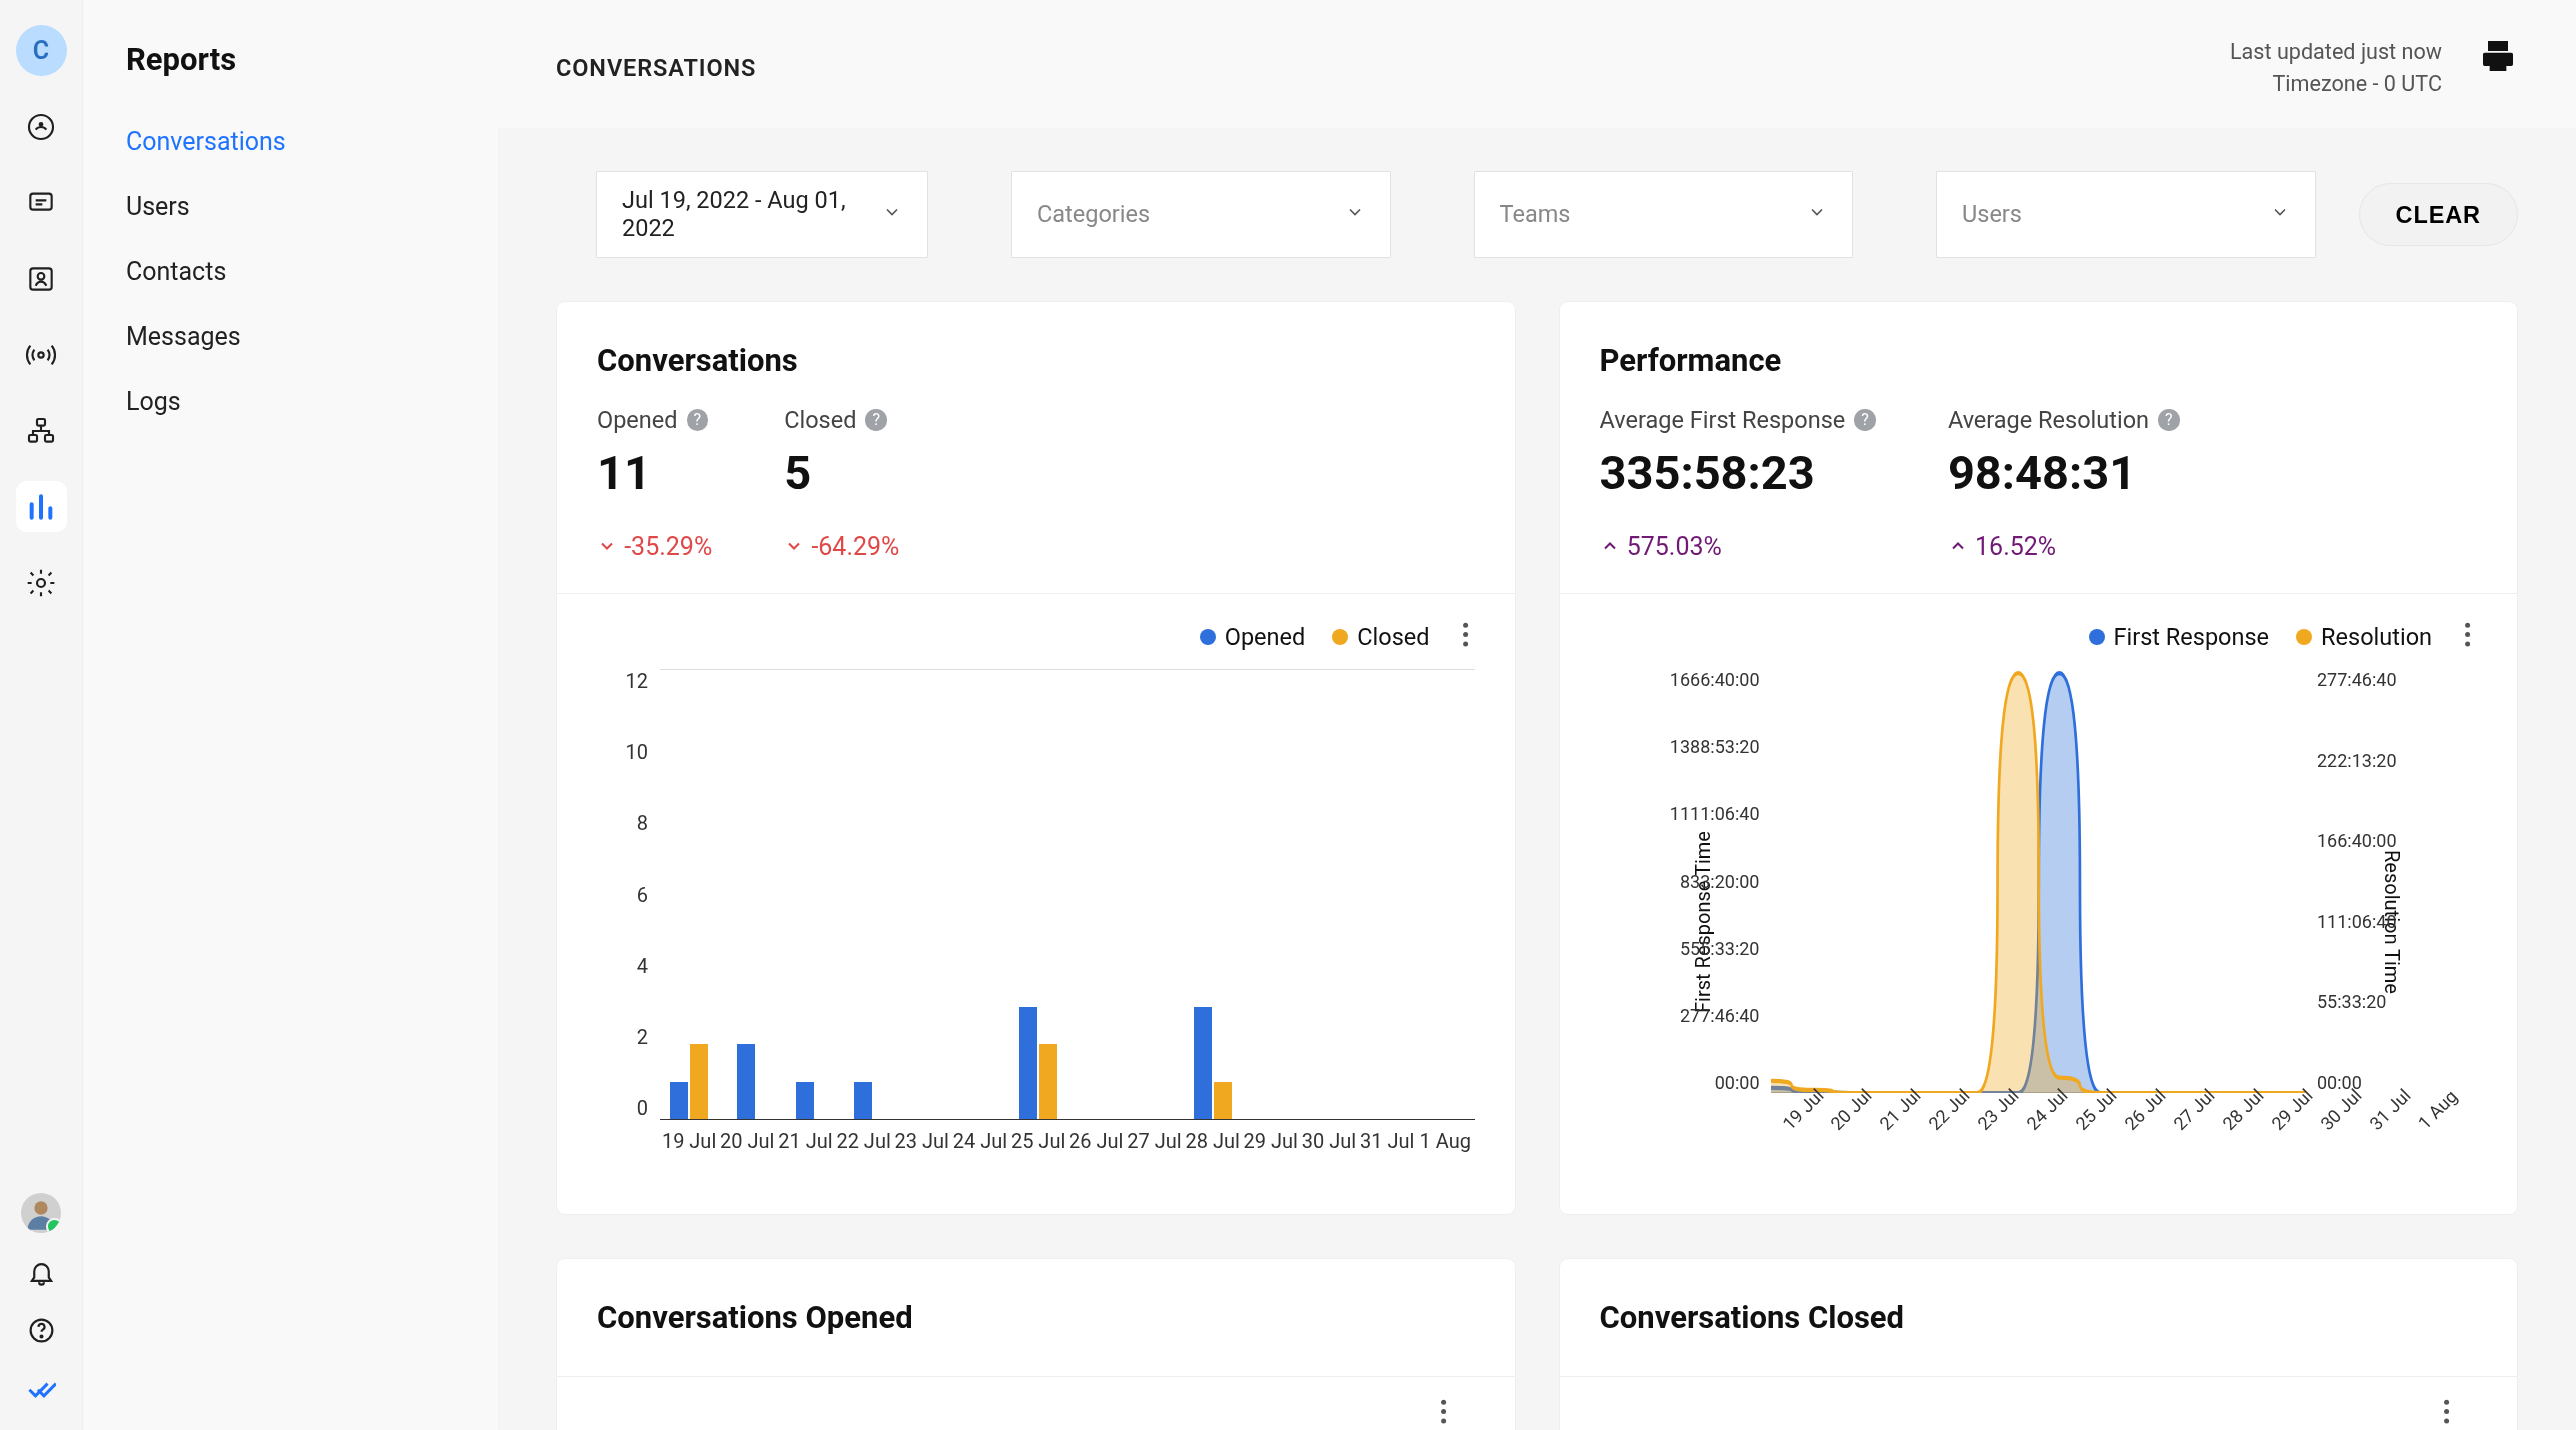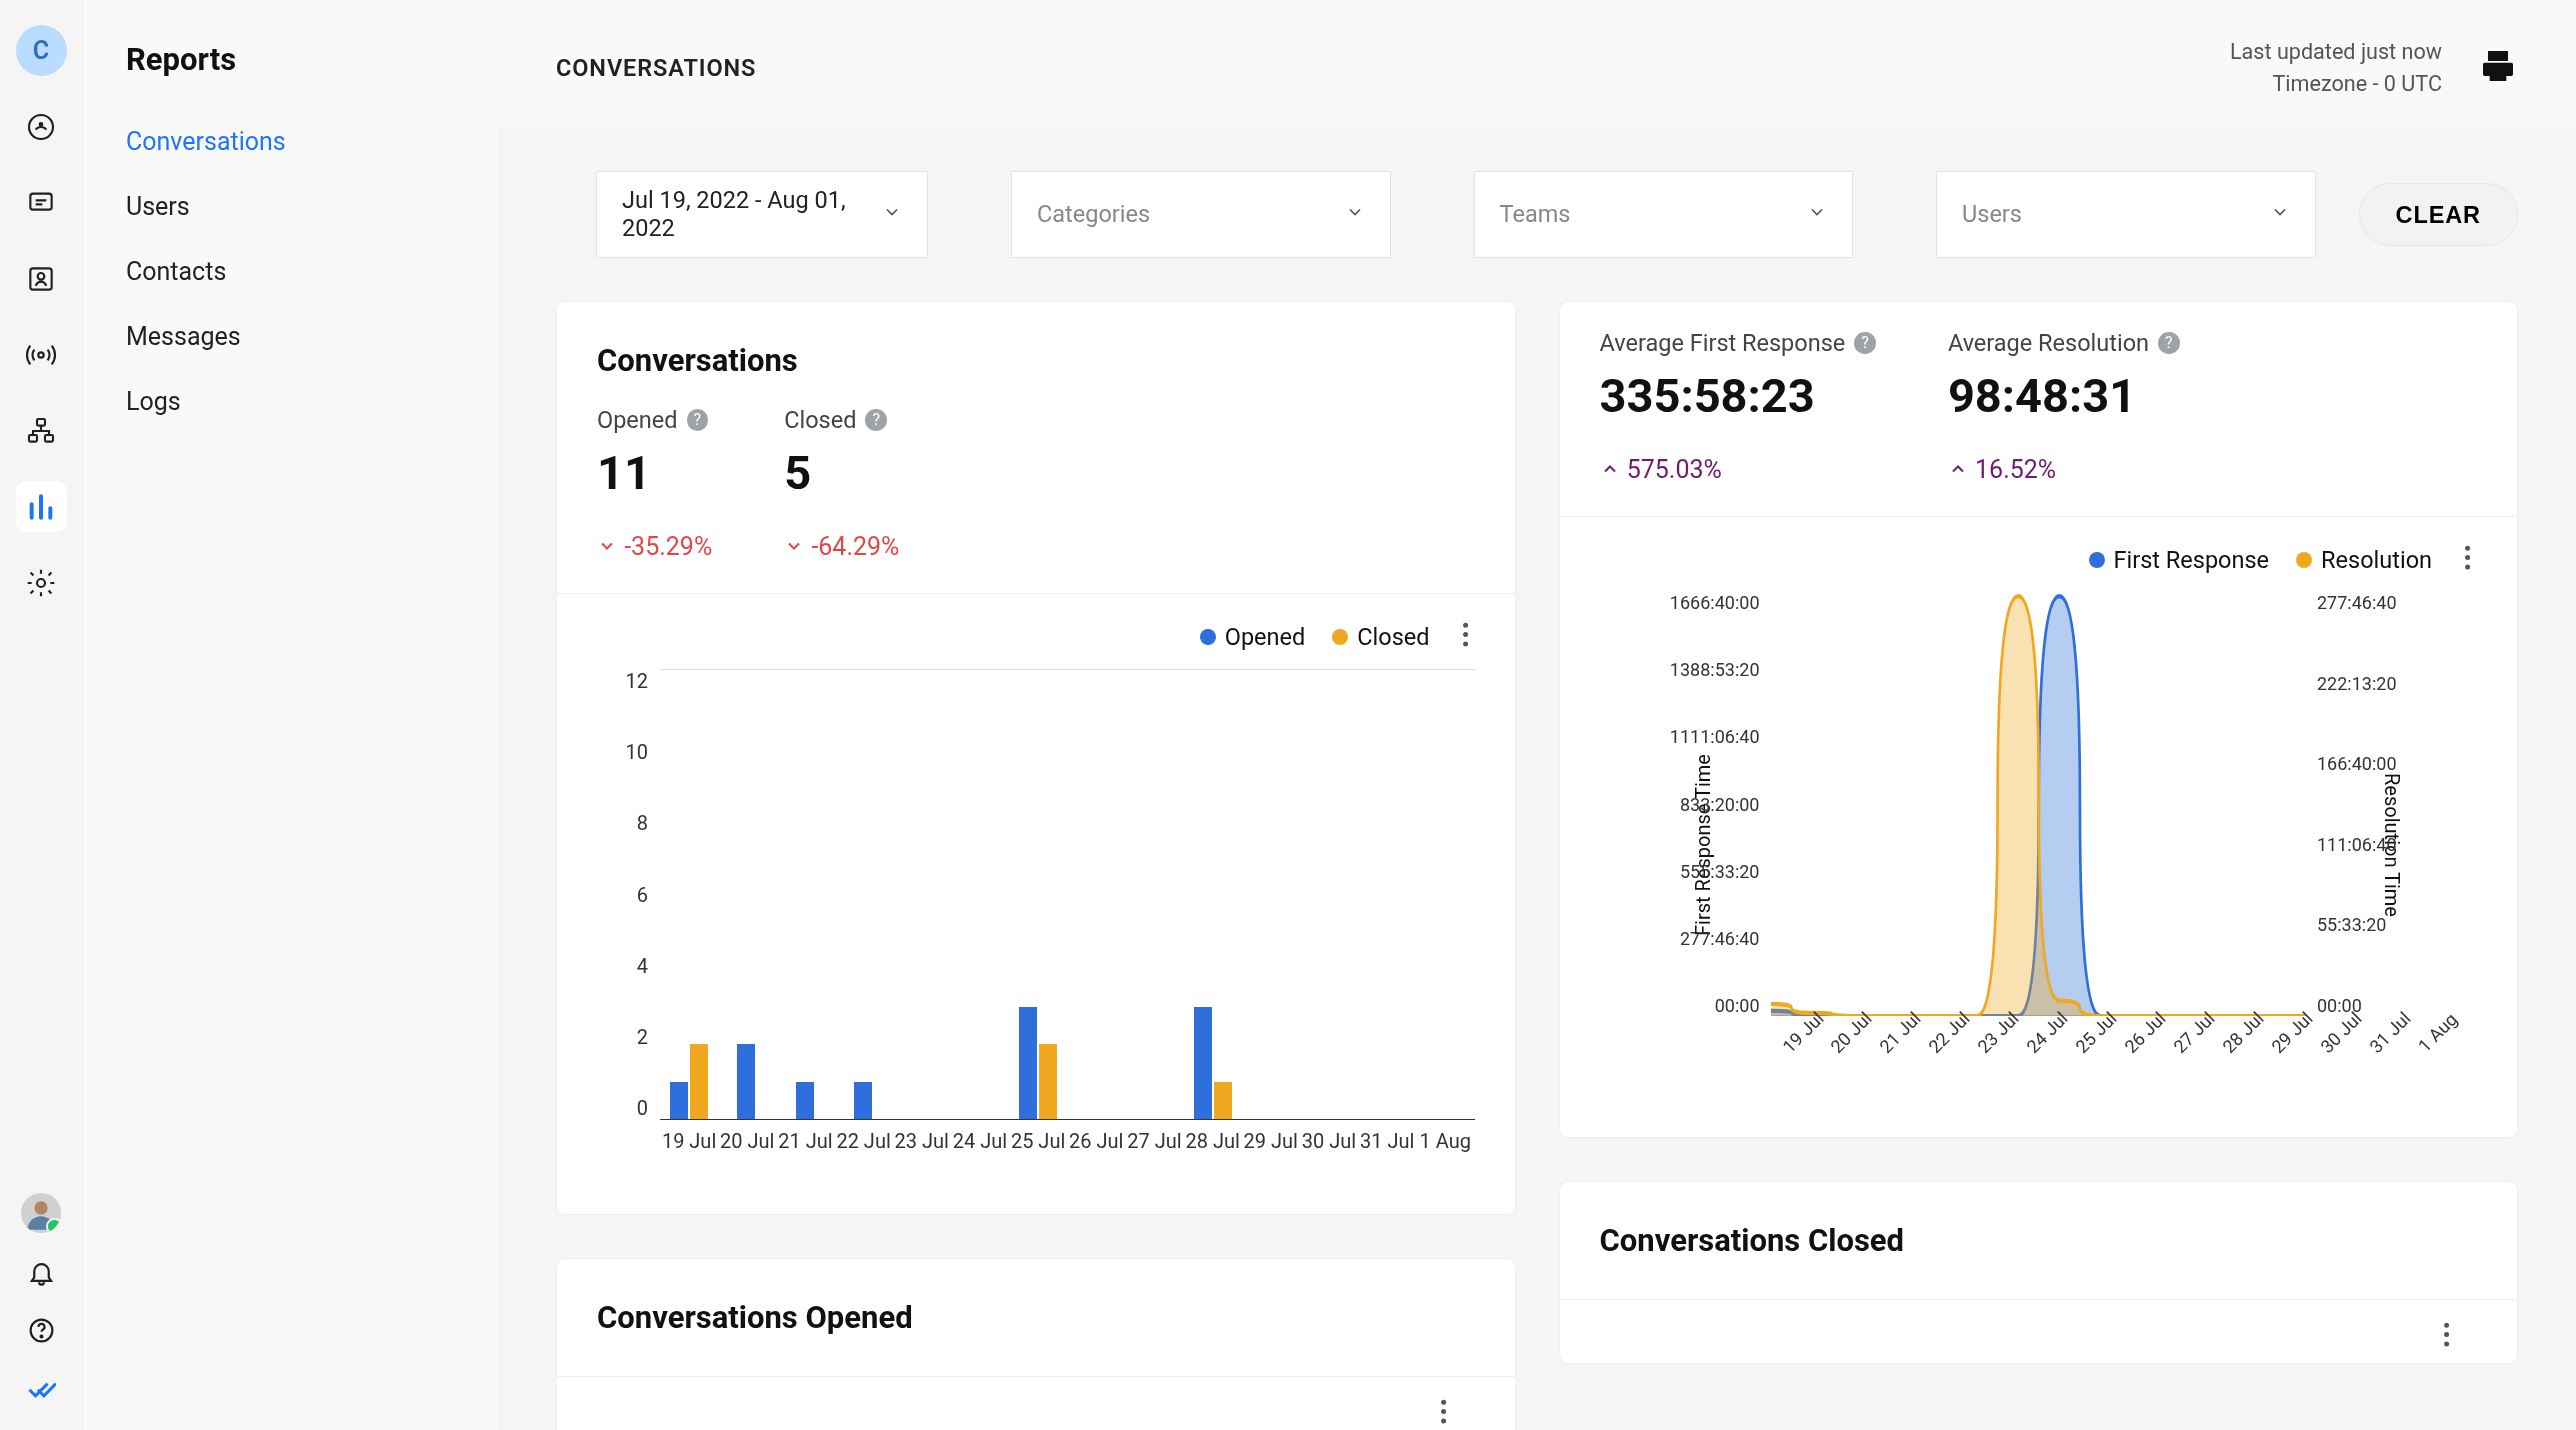--- a/index.html
+++ b/index.html
@@ -57,21 +57,21 @@
 .side-nav-item { padding: 18px 43px; font-size: 25px; color: #222; cursor: pointer; }
 .side-nav-item.active { color: #1f74ff; }
 
 
 .main { flex:1; display:flex; flex-direction:column; background:#f5f5f5; overflow:hidden; }
 .topbar {
   display:flex; align-items:center; justify-content:space-between;
   padding: 36px 58px 27px 58px; background:#f9f9f9;
 }
 .topbar-title { font-size: 23.5px; letter-spacing: 0.9px; font-weight:600; color:#222; }
-.topbar-right { display:flex; align-items:center; gap: 36px; }
+.topbar-right { display:flex; align-items:flex-start; gap: 36px; }
 .topbar-meta { text-align:right; font-size: 21.6px; color:#555; line-height:1.5; }
 .print-btn { cursor:pointer; }
 .print-btn svg { width:40px; height:40px; fill:#111; }
 
 .filter-row {
   display:flex; gap: 43px; padding: 43px 58px 43px 58px; align-items:center;
 }
 .filter-sel {
   background:#fff; border:0.9px solid #e2e2e2; border-radius:1px;
   height: 87px; padding: 16px 25px; display:flex; align-items:center; justify-content:space-between;
@@ -436,20 +436,23 @@
                   <circle cx="2" cy="2" r="1.6" fill="#555"></circle>
                   <circle cx="2" cy="8" r="1.6" fill="#555"></circle>
                   <circle cx="2" cy="14" r="1.6" fill="#555"></circle>
                 </svg></div>
           </div>
         </div>
       </div>
 
       <div class="col">
         <div class="card">
+          <div class="card-header">
+              <div class="card-title">Performance</div>
+            </div>
           <div class="metric-row">
             <div class="metric">
               <div class="metric-label">
                 <span>Average First Response</span>
                 <span class="help-dot">?</span>
               </div>
               <div class="metric-val-row">
                 <span class="metric-value">335:58:23</span>
                 <span class="trend up">
                   <svg viewBox="0 0 24 24">

